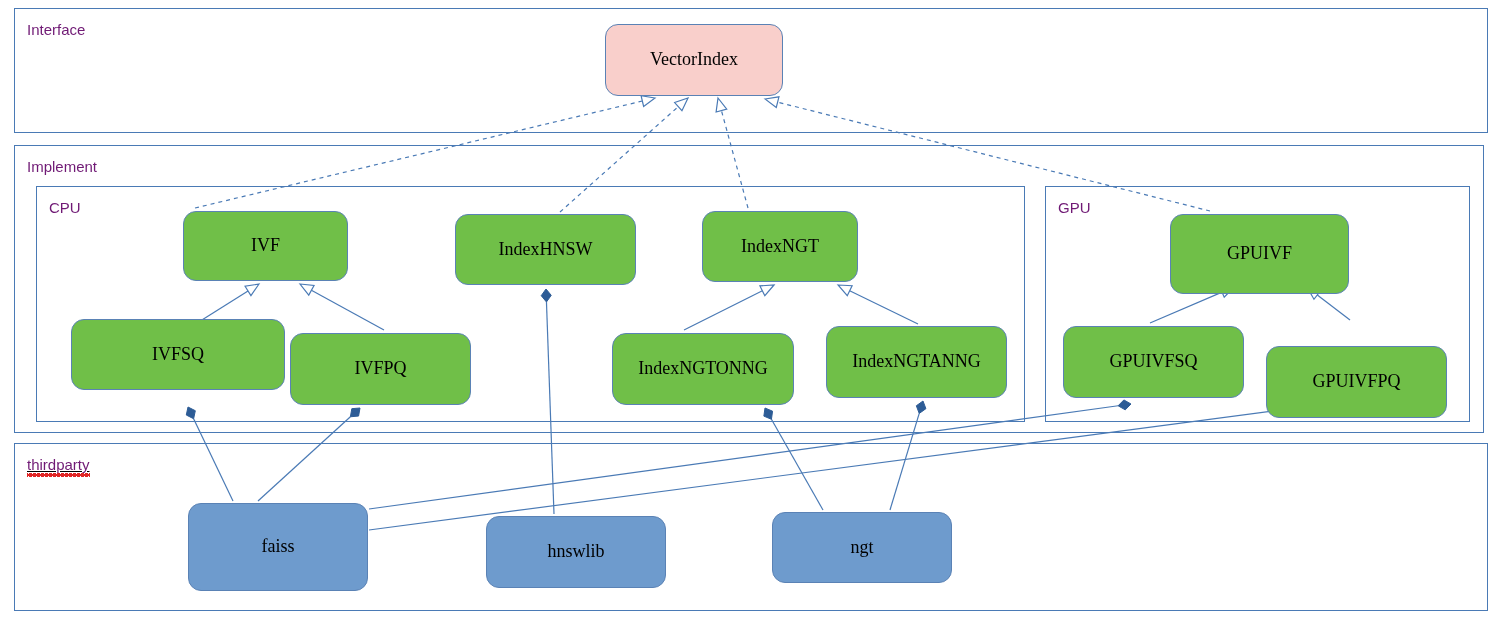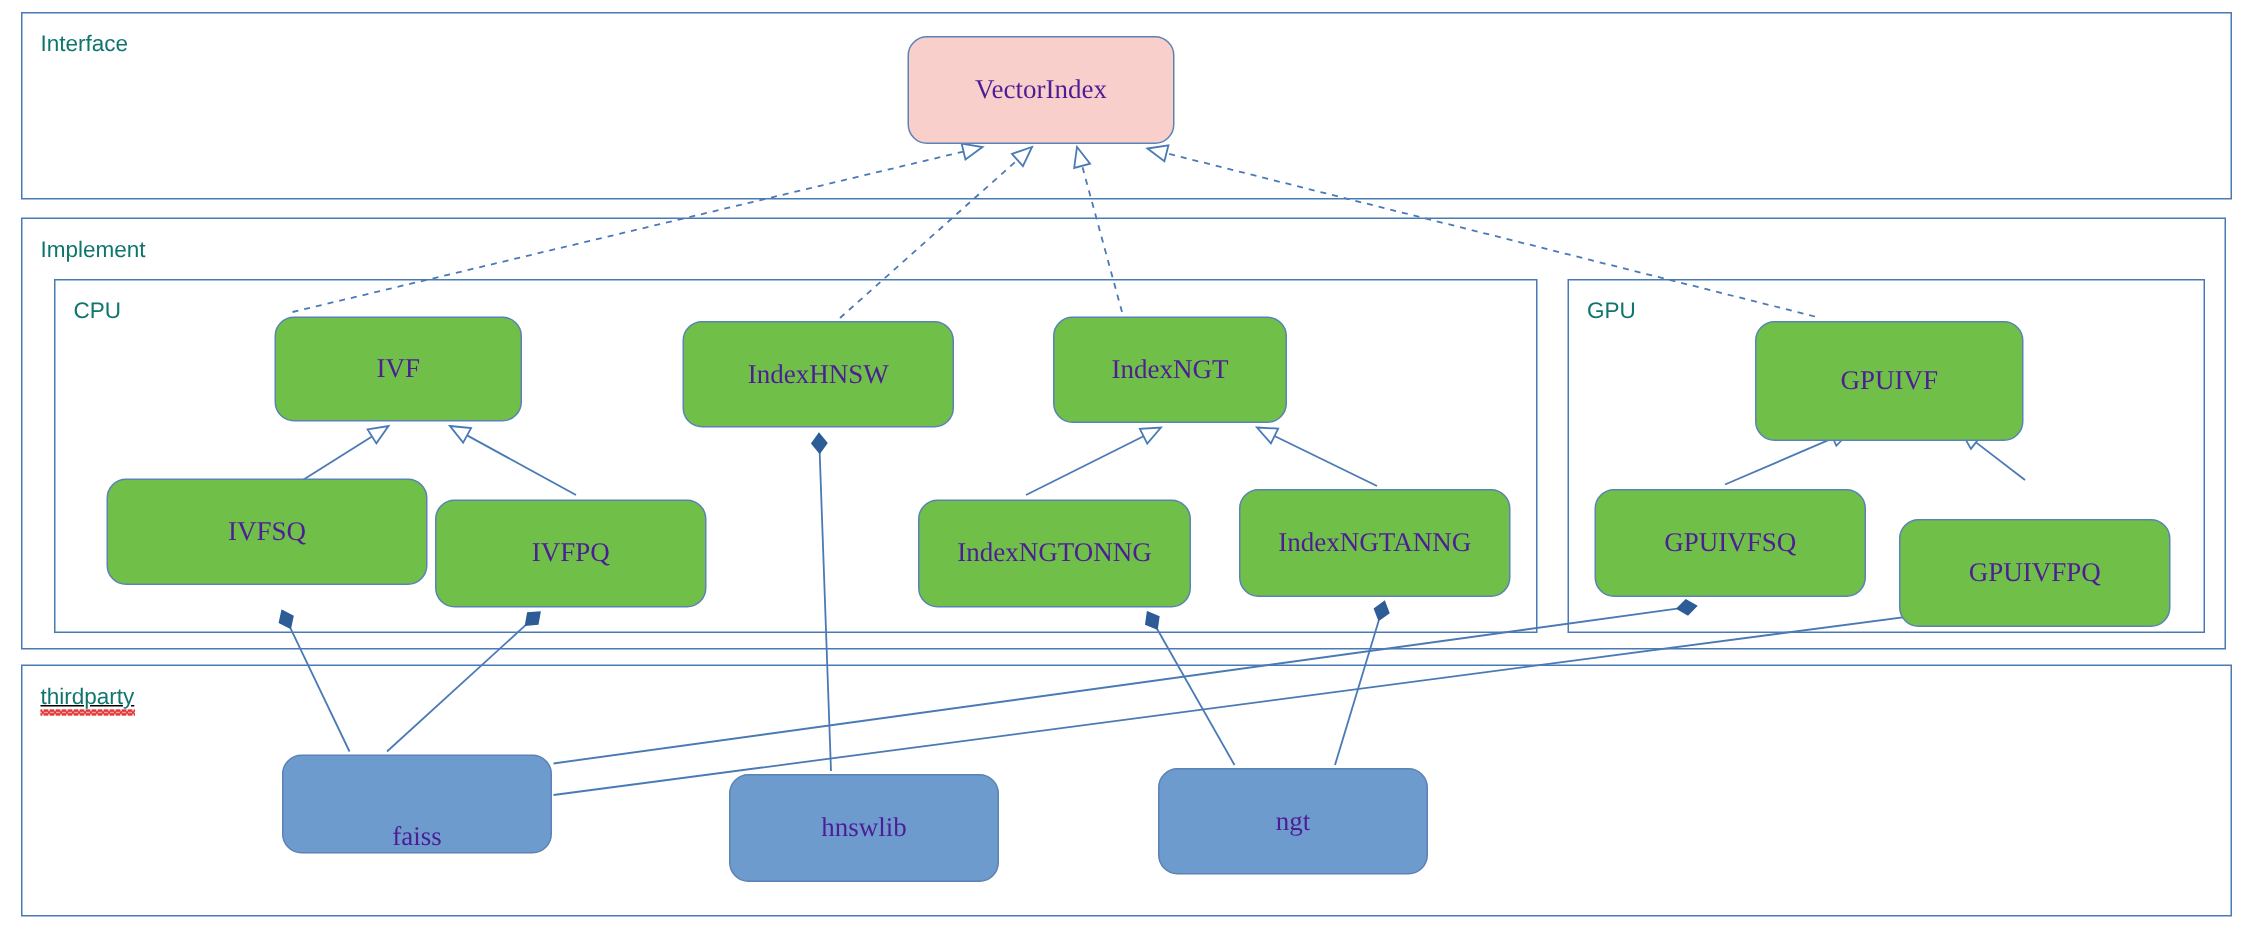--- a/index.html
+++ b/index.html
@@ -1,29 +1,29 @@
 <!DOCTYPE html>
 <html><head>
 <meta charset="utf-8">
 <style>
   html,body{margin:0;padding:0;background:#ffffff;}
   #stage{position:relative;width:1503px;height:628px;background:#ffffff;
          font-family:"Liberation Sans",sans-serif;overflow:hidden;}
   #edges{position:absolute;left:0;top:0;width:1503px;height:628px;pointer-events:none;}
   .frame{position:absolute;border:1px solid #4a7ab5;background:transparent;box-sizing:border-box;}
   .frame-label{position:absolute;font-family:"Liberation Sans",sans-serif;
-               font-size:15px;color:#0f766e;white-space:nowrap;line-height:1;}
+               font-size:15px;color:#701a75;white-space:nowrap;line-height:1;}
   .frame-label.spell{text-decoration:underline;text-decoration-color:#000;}
   .spell-wave{position:absolute;height:4px;width:100%;left:0;bottom:-5px;
      background-image:repeating-linear-gradient(135deg,#e01b1b 0 1px,transparent 1px 2px),
                       repeating-linear-gradient(45deg,#e01b1b 0 1px,transparent 1px 2px);
      background-size:4px 4px;background-repeat:repeat-x;opacity:.95;}
   .node{position:absolute;box-sizing:border-box;border:1px solid #5a82b5;
         border-radius:13px;display:flex;align-items:center;justify-content:center;
-        font-family:"Liberation Serif",serif;font-size:18px;color:#4c1d95;
+        font-family:"Liberation Serif",serif;font-size:18px;color:#000000;
         text-align:center;line-height:1.1;}
   .node.iface{background:#f9cfcb;}
   .node.cpu,.node.gpu{background:#70bf48;}
   .node.third{background:#6e9bcd;}
 </style>
 </head>
 <body>
 
 <div id="stage">
   <svg id="edges" viewBox="0 0 1503 628" xmlns="http://www.w3.org/2000/svg">
@@ -123,33 +123,33 @@
       </div>
       <div class="node gpu" style="left: 1170px; top: 214px; width: 179px; height: 80px; border-color: rgb(90, 130, 181);">
         <span>GPUIVF</span>
       </div>
       <div class="node cpu" style="left: 71px; top: 319px; width: 214px; height: 71px; border-color: rgb(90, 130, 181);">
         <span>IVFSQ</span>
       </div>
       <div class="node cpu" style="left: 290px; top: 333px; width: 181px; height: 72px; border-color: rgb(90, 130, 181);">
         <span>IVFPQ</span>
       </div>
-      <div class="node cpu" style="left: 612px; top: 333px; width: 182px; height: 72px; border-color: rgb(90, 130, 181);">
+      <div class="node cpu" style="left: 612px; top: 333px; width: 182px; height: 72px; border-color: rgb(90, 130, 181); border-radius: 14px;">
         <span>IndexNGTONNG</span>
       </div>
       <div class="node cpu" style="left: 826px; top: 326px; width: 181px; height: 72px; border-color: rgb(90, 130, 181);">
         <span>IndexNGTANNG</span>
       </div>
       <div class="node gpu" style="left: 1063px; top: 326px; width: 181px; height: 72px; border-color: rgb(90, 130, 181);">
         <span>GPUIVFSQ</span>
       </div>
       <div class="node gpu" style="left: 1266px; top: 322px; width: 181px; height: 72px; border-color: rgb(90, 130, 181); margin-top: 24px;">
         <span>GPUIVFPQ</span>
       </div>
-      <div class="node third" style="left: 188px; top: 503px; width: 180px; height: 66px; border-color: rgb(90, 130, 181); align-items: flex-end;">
+      <div class="node third" style="left: 188px; top: 503px; width: 180px; height: 88px; border-color: rgb(90, 130, 181);">
         <span>faiss</span>
       </div>
       <div class="node third" style="left: 486px; top: 516px; width: 180px; height: 72px; border-color: rgb(90, 130, 181);">
         <span>hnswlib</span>
       </div>
       <div class="node third" style="left: 772px; top: 512px; width: 180px; height: 71px; border-color: rgb(90, 130, 181);">
         <span>ngt</span>
       </div>
     </div>
 </div>

